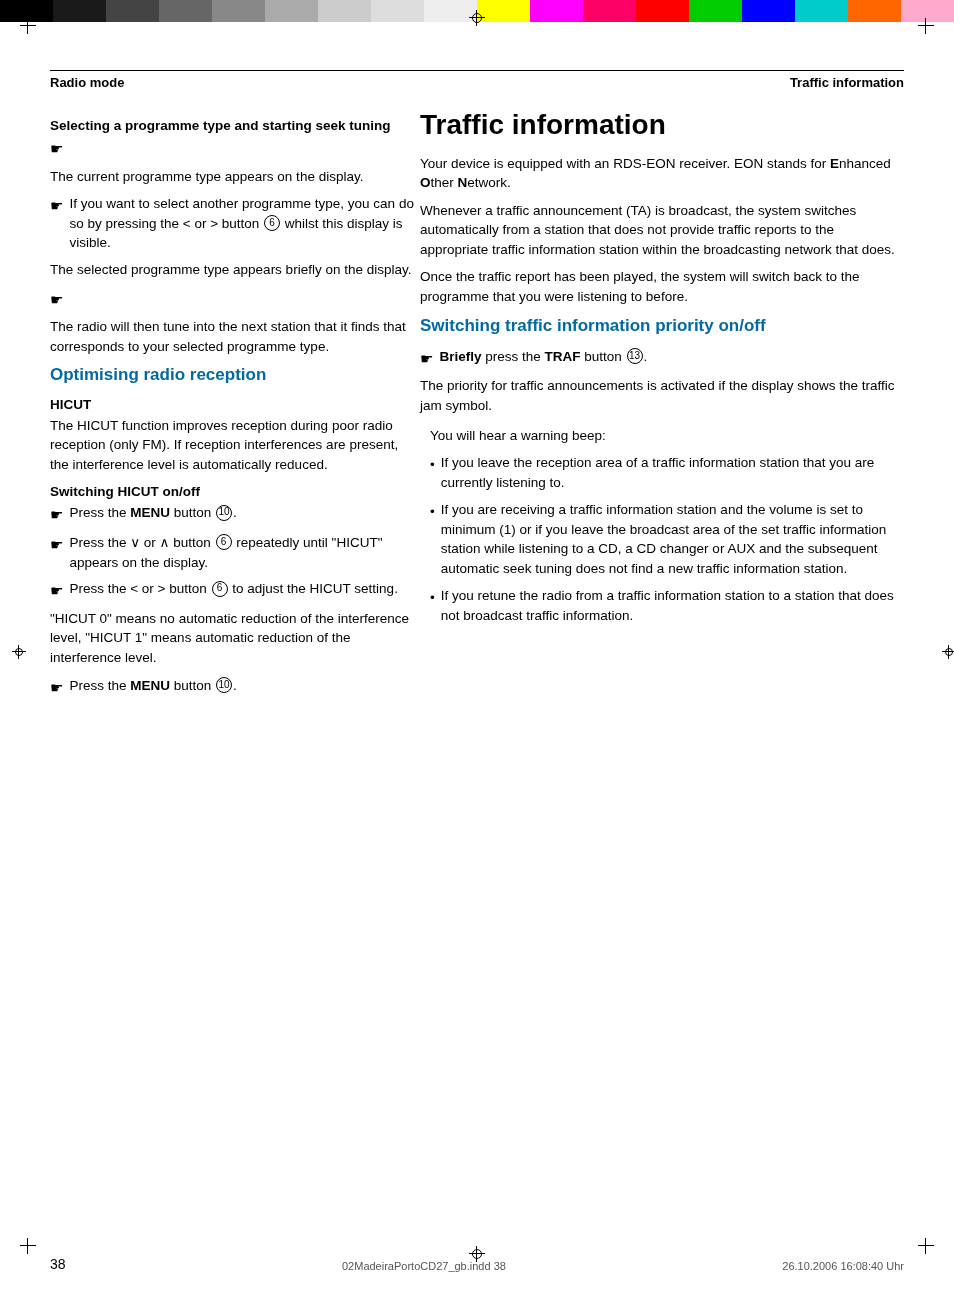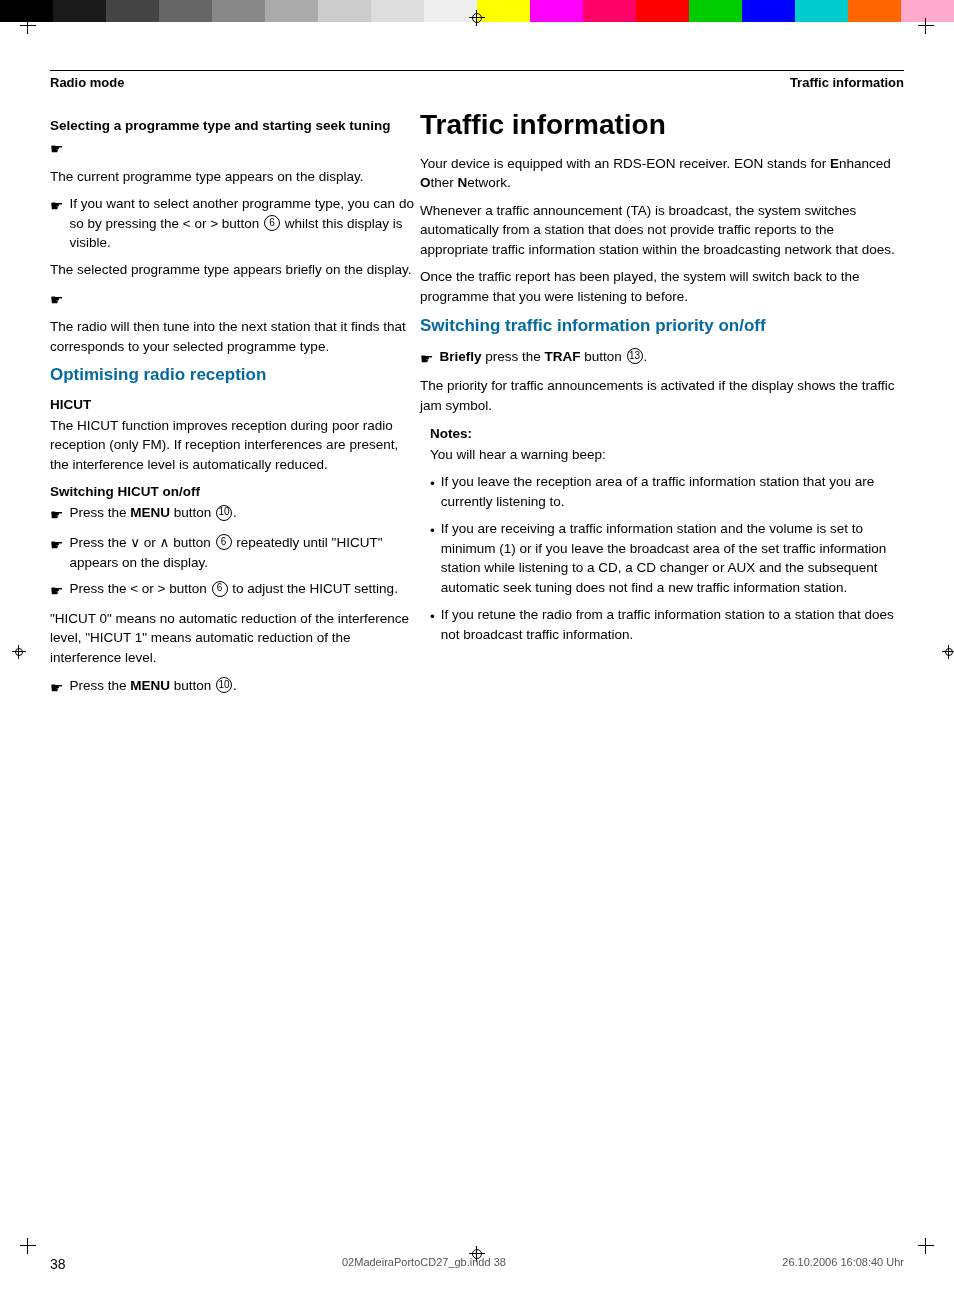--- a/index.html
+++ b/index.html
@@ -166,20 +166,21 @@
     }
 
     
     .footer {
       position: absolute;
       bottom: 18px;
       left: 50px;
       right: 50px;
       display: flex;
       justify-content: space-between;
+      align-items: flex-end;
     }
     .page-number {
       font-size: 14px;
       font-weight: normal;
     }
     .footer-center {
       font-size: 11px;
       color: #555;
     }
     .footer-right {
@@ -416,21 +417,20 @@
       <div class="bullet-item">
         <span class="arrow">☛</span>
         <span class="bullet-content">
           <span class="bold">Briefly</span> press the <span class="bold">TRAF</span> button <span class="circled">13</span>.
         </span>
       </div>
 
       <p>The priority for traffic announcements is activated if the display shows the traffic jam symbol.</p>
 
       <div class="notes-box">
-        <div class="notes-title">Notes:</div>
         <p>You will hear a warning beep:</p>
 
         <div class="dot-item">
           <span class="dot">•</span>
           <span class="dot-content">If you leave the reception area of a traffic information station that you are currently listening to.</span>
         </div>
 
         <div class="dot-item">
           <span class="dot">•</span>
           <span class="dot-content">If you are receiving a traffic information station and the volume is set to minimum (1) or if you leave the broadcast area of the set traffic information station while listening to a CD, a CD changer or AUX and the subsequent automatic seek tuning does not find a new traffic information station.</span>

